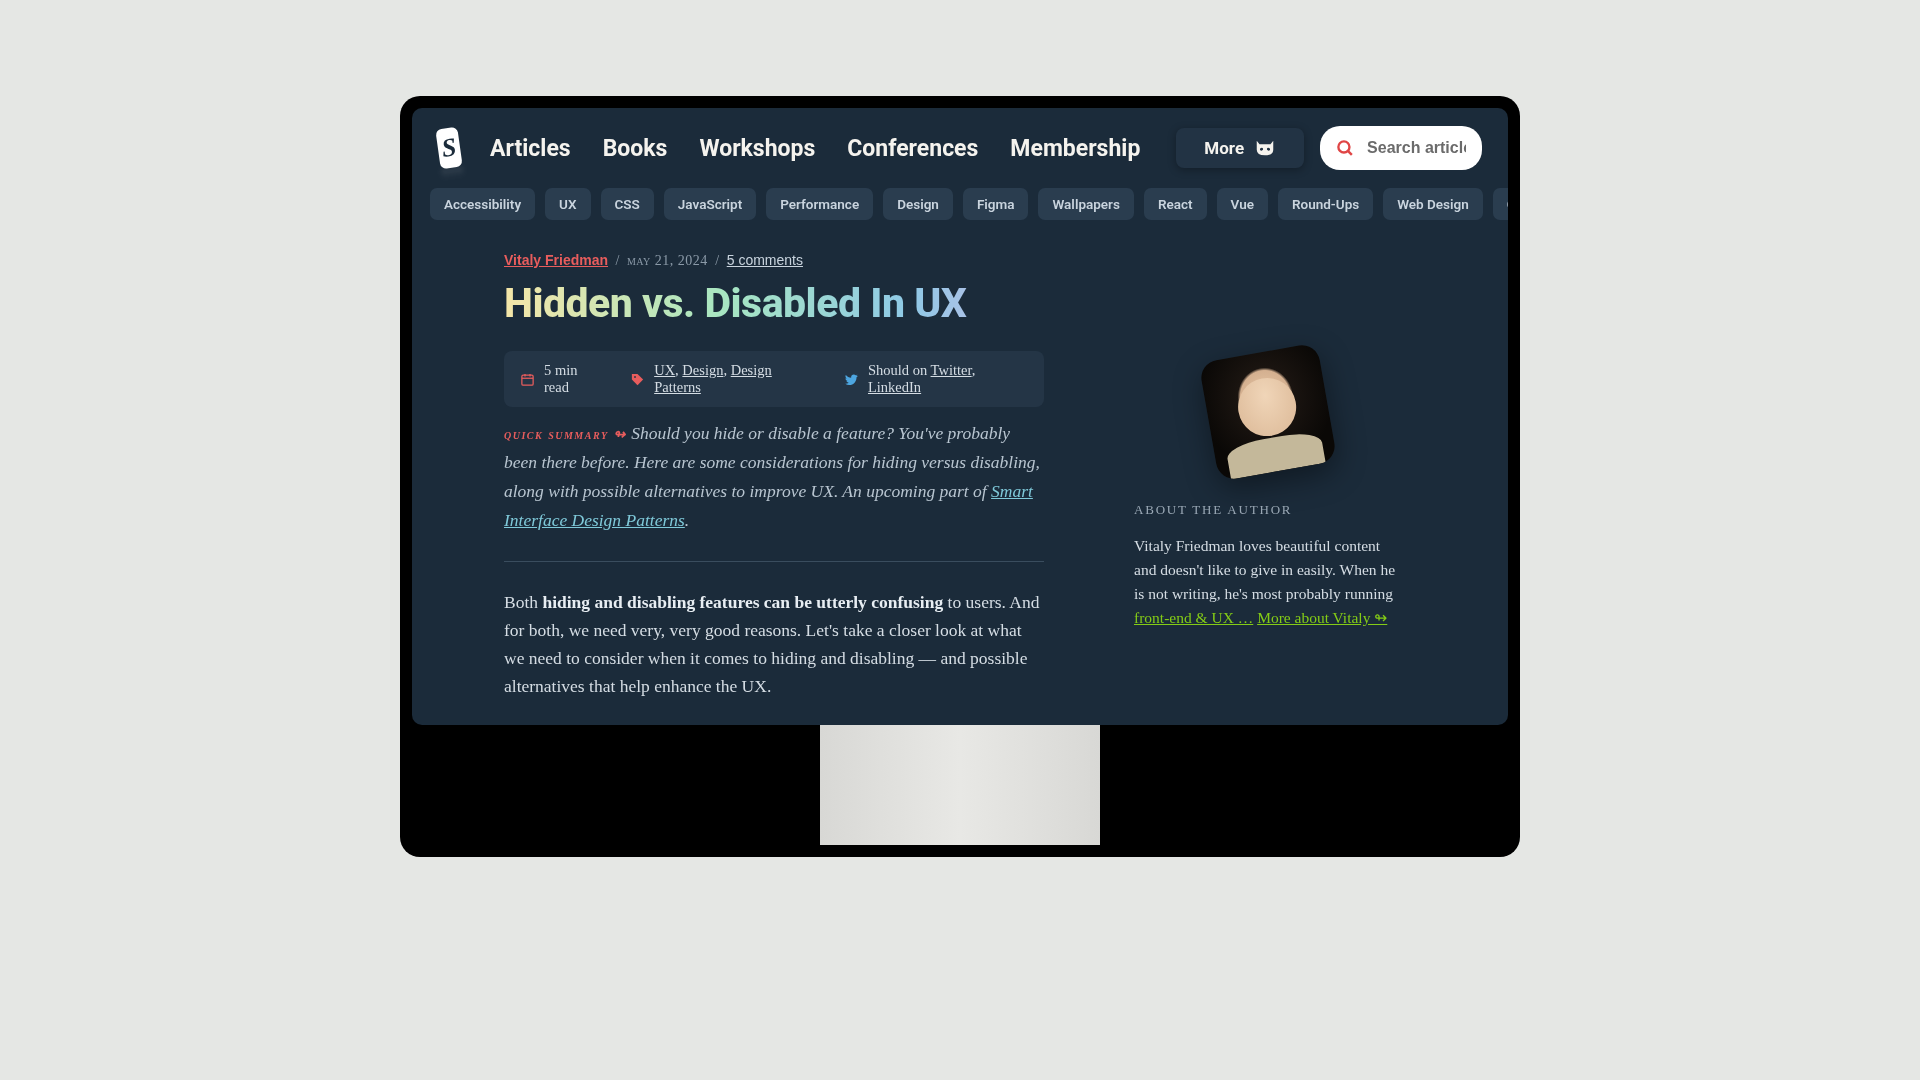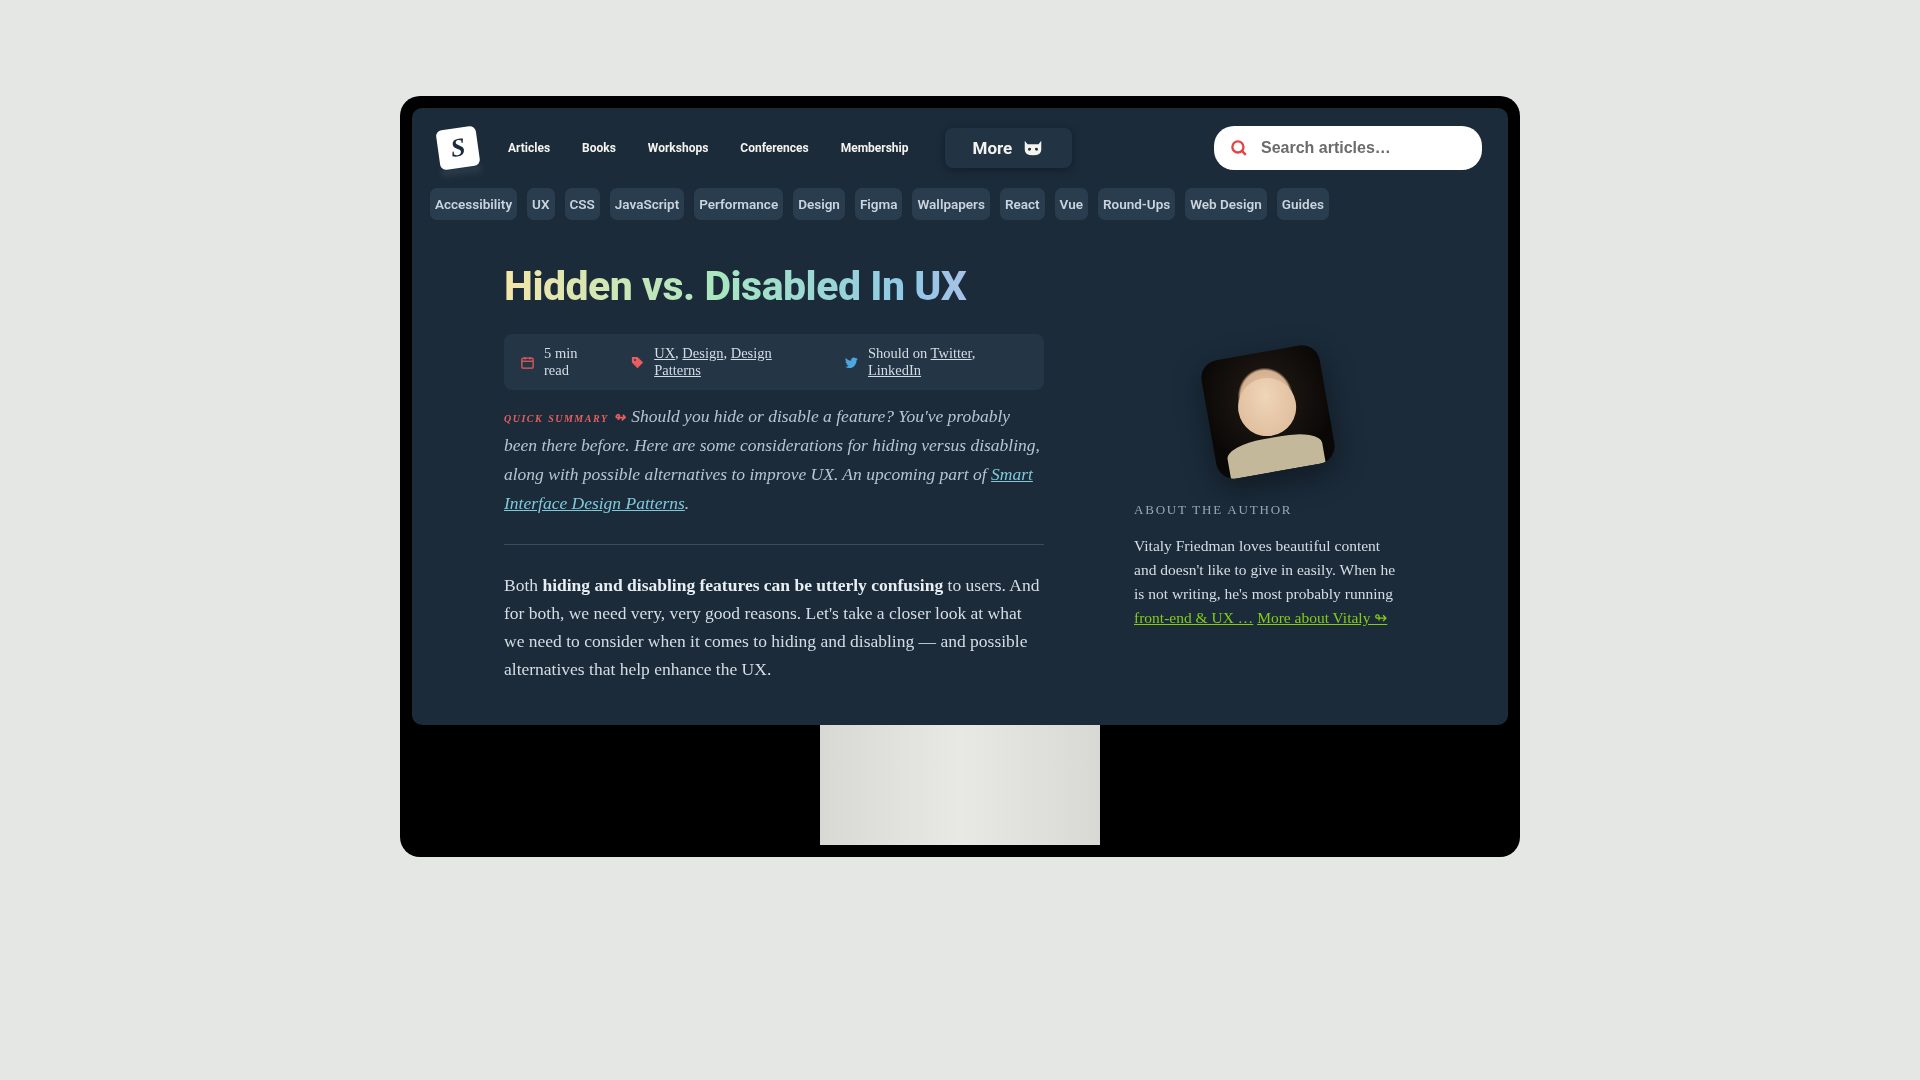--- a/index.html
+++ b/index.html
@@ -67,21 +67,21 @@
   filter: blur(2px);
 }
 .navlinks {
   display: flex;
   gap: 32px;
   margin-left: 14px;
 }
 .navlinks a {
   color: #f5f3ee;
   font-weight: 700;
-  font-size: 12px;
+  font-size: 23px;
   text-decoration: none;
 }
 .more-btn {
   margin-left: 28px;
   background: #223344;
   border-radius: 8px;
   padding: 10px 28px;
   display: flex;
   align-items: center;
   gap: 10px;
@@ -119,21 +119,21 @@
   display: flex;
   gap: 10px;
   padding: 8px 18px 16px 18px;
   overflow: hidden;
 }
 .tag {
   background: #2a3d4f;
   color: #c9d4de;
   font-size: 13.5px;
   font-weight: 600;
-  padding: 8px 5px;
+  padding: 8px 14px;
   border-radius: 7px;
   white-space: nowrap;
 }
 
 
 .content {
   display: flex;
   padding: 16px 40px 0 92px;
   gap: 90px;
 }
@@ -305,20 +305,27 @@
       <span class="tag">React</span>
       <span class="tag">Vue</span>
       <span class="tag">Round-Ups</span>
       <span class="tag">Web Design</span>
       <span class="tag">Guides</span>
 
     </div>
 
     <div class="content">
       <div class="article">
+        <div class="byline">
+          <a class="author">Vitaly Friedman</a>
+          <span class="sep">/</span>
+          <span class="date">may 21, 2024</span>
+          <span class="sep">/</span>
+          <a class="comments">5 comments</a>
+        </div>
         <h1 class="title">Hidden vs. Disabled In UX</h1>
 
         <div class="metabar">
           <div class="chunk">
             <svg viewBox="0 0 24 24" fill="none" stroke="#e85d5d" stroke-width="2">
                 <rect x="3" y="5" width="18" height="16" rx="2"></rect>
                 <line x1="3" y1="10" x2="21" y2="10"></line>
                 <line x1="8" y1="3" x2="8" y2="7"></line>
                 <line x1="16" y1="3" x2="16" y2="7"></line>
               </svg>

